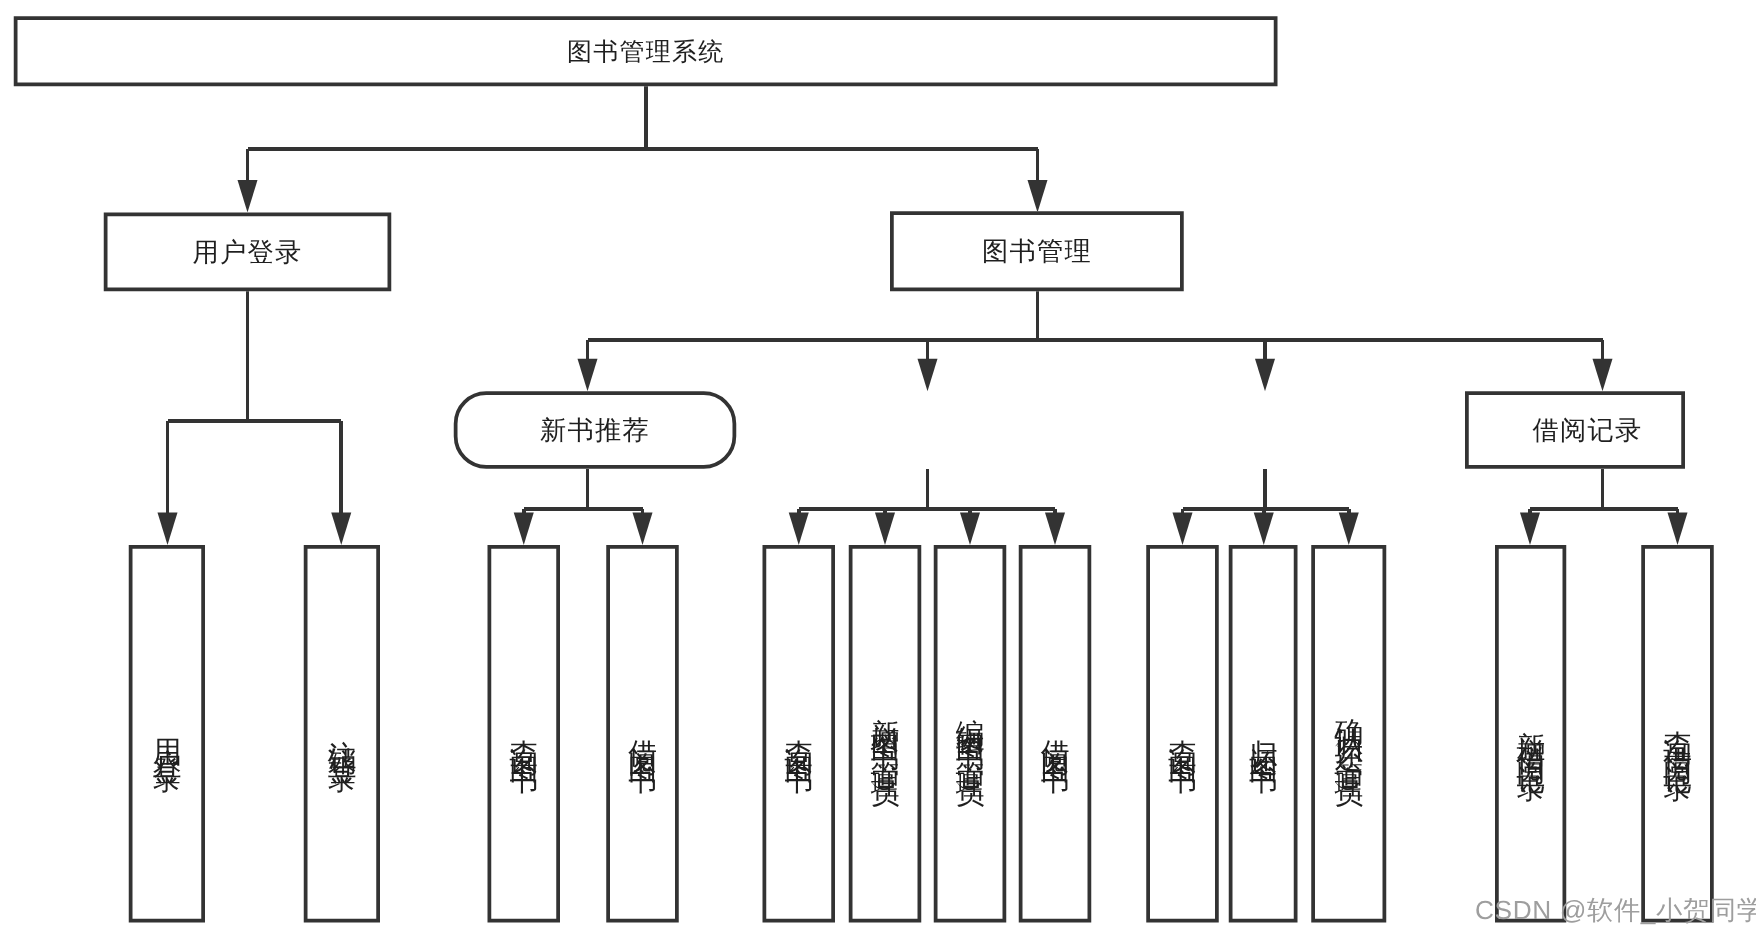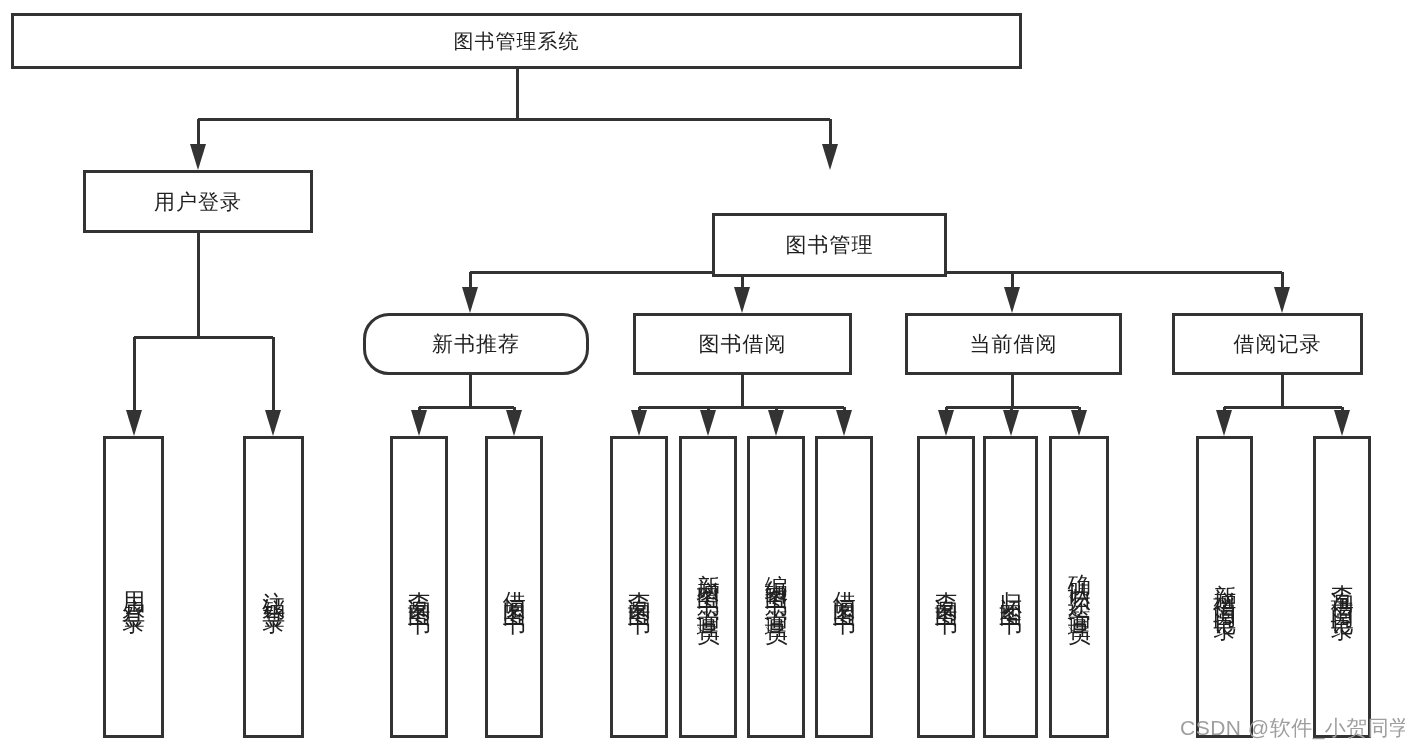--- a/index.html
+++ b/index.html
@@ -121,34 +121,28 @@
     <polygon points="1334,410 1350,410 1342,436"></polygon>
   </svg>
 
   <div class="node h-node root-node" style="left:11px; top:13px; width:1011px; height:56px;">
     <span>图书管理系统</span>
   </div>
 
   <div class="node h-node" style="left:83px; top:170px; width:230px; height:63px;">
     <span>用户登录</span>
   </div>
-  <div class="node h-node" style="left:712px; top:169px; width:235px; height:64px;margin-top:44px;">
+  <div class="node h-node" style="left:712px; top:169px; width:235px; height:64px;">
     <span>图书管理</span>
   </div>
 
   <div class="node h-node" style="left:363px; top:313px; width:226px; height:62px;border-radius:26px;">
     <span>新书推荐</span>
   </div>
-  <div class="node h-node" style="left:633px; top:313px; width:219px; height:62px;">
-    <span>图书借阅</span>
-  </div>
-  <div class="node h-node" style="left:905px; top:313px; width:217px; height:62px;">
-    <span>当前借阅</span>
-  </div>
-  <div class="node h-node" style="left:1172px; top:313px; width:191px; height:62px;padding-left:20px;">
+  <div class="node h-node" style="left:1172px; top:313px; width:176px; height:62px;padding-left:20px;">
     <span>借阅记录</span>
   </div>
 
   <div class="node leaf" style="left:103px; top:436px; width:61px; height:302px;">
     <span>用户登录</span>
   </div>
   <div class="node leaf" style="left:243px; top:436px; width:61px; height:302px;">
     <span>注销登录</span>
   </div>
 

